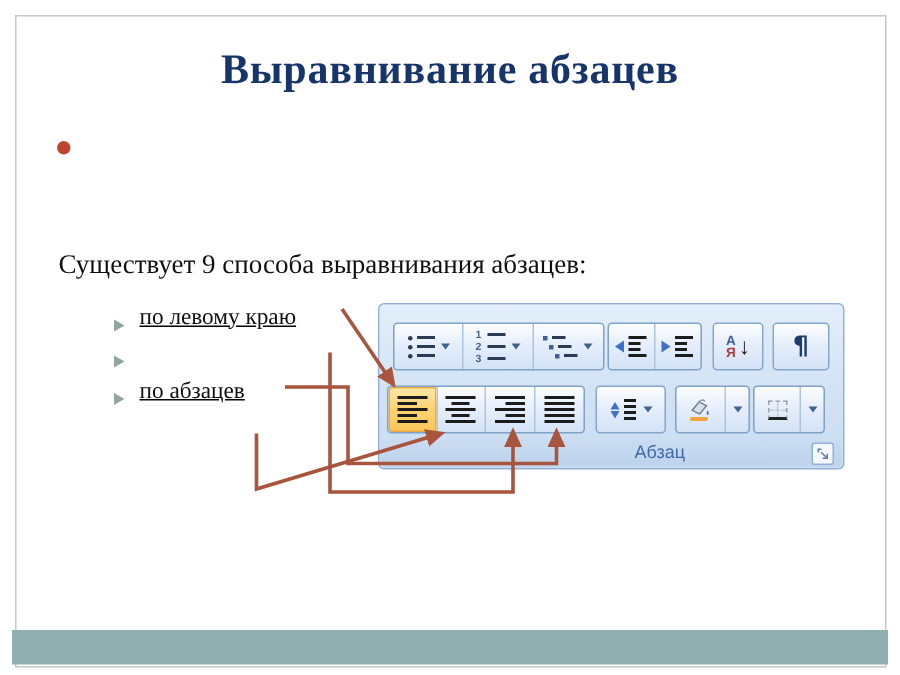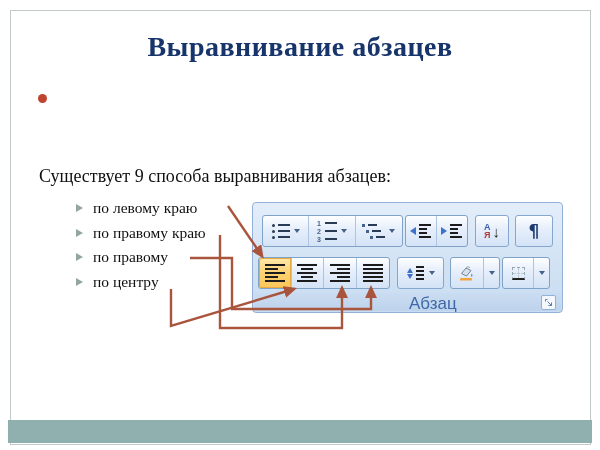--- a/index.html
+++ b/index.html
@@ -14,32 +14,32 @@
          font-weight:bold;font-size:28px;letter-spacing:.5px;color:#17356b;}
   
   .bullet-dot{position:absolute;left:38px;top:94px;width:9px;height:9px;border-radius:50%;
               background:#bf4430;}
   .def{position:absolute;left:55px;top:86px;width:497px;font-size:18px;line-height:25px;color:#15151f;}
   .def .term{color:#bf4430;}
   
   .subtitle{position:absolute;left:39px;top:166px;font-size:18px;color:#101010;}
   
   .items{position:absolute;left:76px;top:196px;}
-  .item{display:flex;align-items:center;height:24.5px;}
+  .item{display:flex;align-items:flex-end;height:24.5px;text-decoration:underline;}
   .item-arrow{width:0;height:0;border-top:4px solid transparent;border-bottom:4px solid transparent;
               border-left:7px solid #93a5a3;margin-right:10px;}
   .item-label{font-size:15.5px;color:#101010;}
   
   .ribbon{position:absolute;left:252px;top:202px;width:311px;height:111px;
           border:1px solid #93b1d7;border-radius:4px;box-sizing:border-box;
           background:linear-gradient(180deg,#e3eefa,#d2e2f4 55%,#c9dcf1);
           font-family:"Liberation Sans",sans-serif;}
   .strip{position:absolute;left:1px;right:1px;bottom:1px;height:18px;border-radius:0 0 3px 3px;
          background:linear-gradient(180deg,#cadcf1,#bdd3ec);}
-  .strip-label{position:absolute;left:117px;top:1px;font-size:17px;color:#3f68a8;padding-left:38px;}
+  .strip-label{position:absolute;left:131px;top:1px;font-size:12px;color:#3f68a8;padding-left:38px;}
   .launcher{position:absolute;right:5px;top:2px;width:13px;height:13px;border:1px solid #93b1d7;
             border-radius:2px;background:#f4f8fc;display:flex;align-items:center;justify-content:center;}
   .btn-group{position:absolute;height:32px;box-sizing:border-box;border:1px solid #7fa2c8;border-radius:3px;
              background:linear-gradient(180deg,#fdfeff,#e6eefb 45%,#d3e3f6);display:flex;}
   .btn{position:absolute;height:32px;box-sizing:border-box;border:1px solid #86a7cd;border-radius:3px;
        background:linear-gradient(180deg,#fdfeff,#e6eefb 45%,#d3e3f6);
        display:flex;align-items:center;justify-content:center;}
   .seg{display:flex;align-items:center;justify-content:center;gap:2px;border-right:1px solid #adc4e0;
        padding:0 4px;box-sizing:border-box;}
   .seg:last-child{border-right:none;}
@@ -104,29 +104,24 @@
 
   <div class="subtitle">Существует 9 способа выравнивания абзацев:</div>
 
   <div class="items">
     <div class="item">
       <span class="item-arrow"></span>
       <span class="item-label">по левому краю</span>
     </div>
     <div class="item">
       <span class="item-arrow"></span>
-      <span class="item-label">по правому краю</span>
     </div>
     <div class="item">
       <span class="item-arrow"></span>
-      <span class="item-label">по правому</span>
-    </div>
-    <div class="item">
-      <span class="item-arrow"></span>
-      <span class="item-label">по центру</span>
+      <span class="item-label">по абзацев</span>
     </div>
   </div>
 
   <div class="ribbon">
 
     <div class="btn-group" style="left:9px;top:12px;width:141px;">
       <div class="seg" style="width:47px;">
         <span class="li">
           <span class="row">
               <span class="dot"></span>

